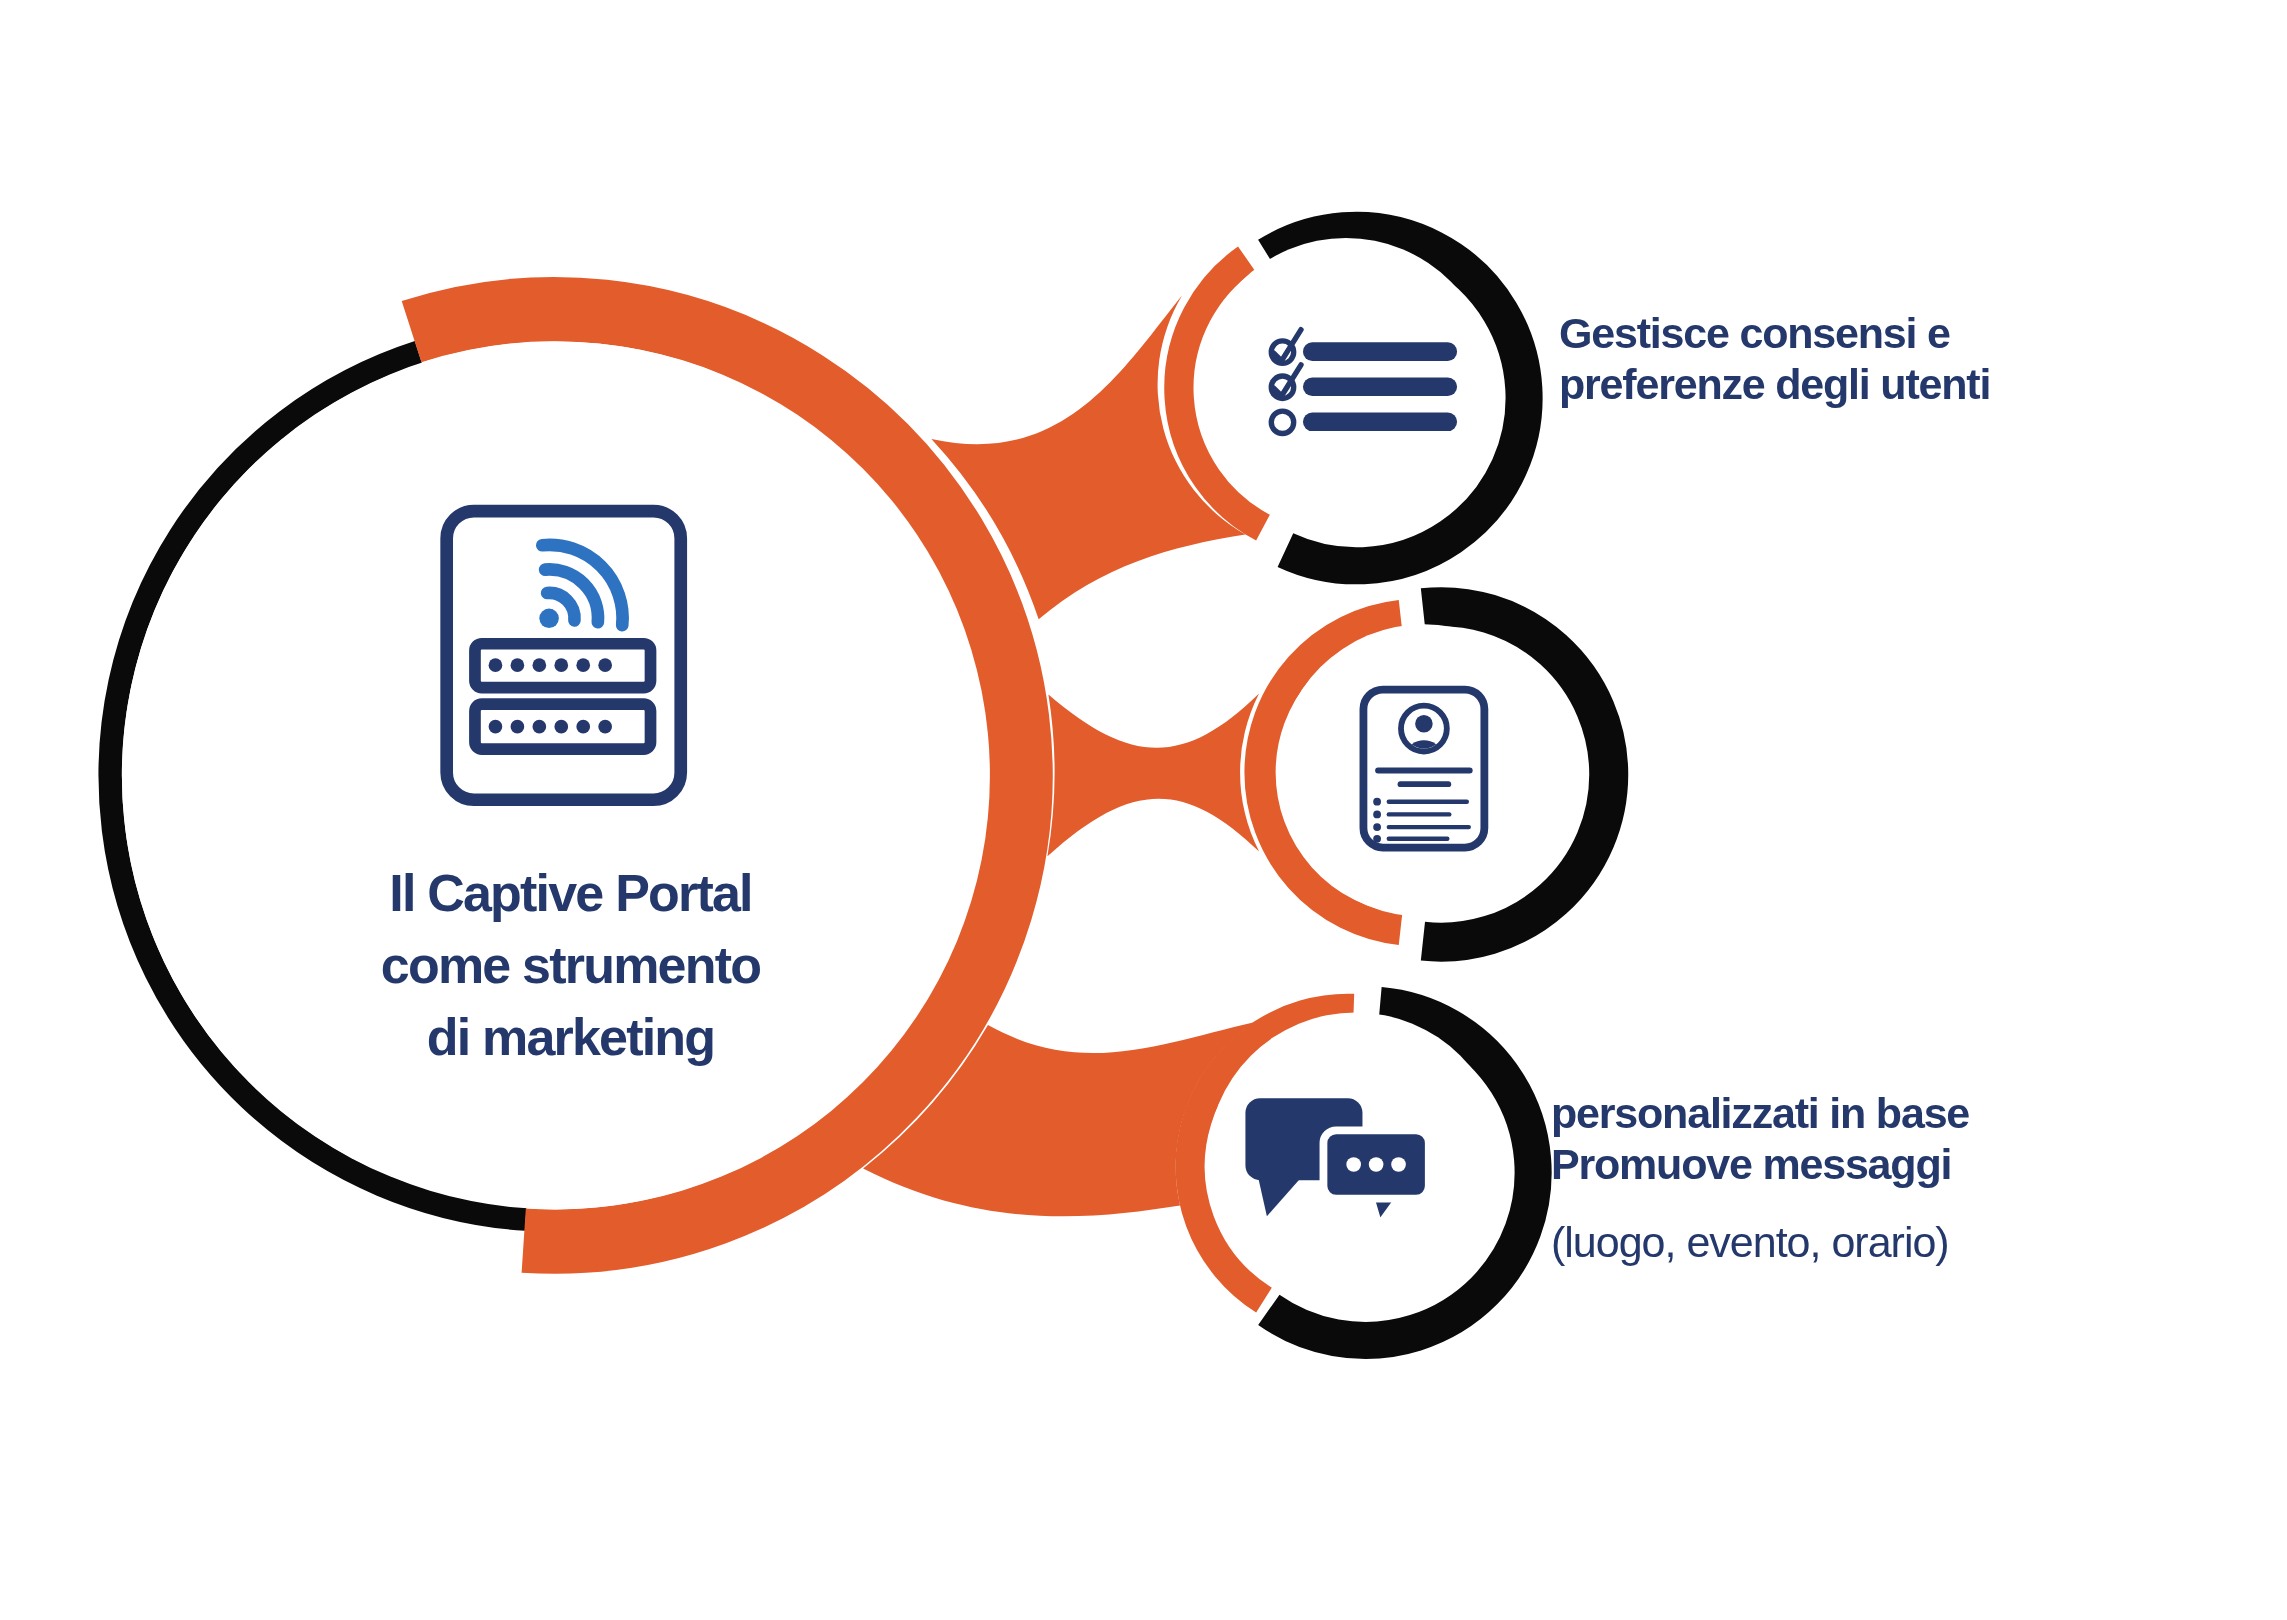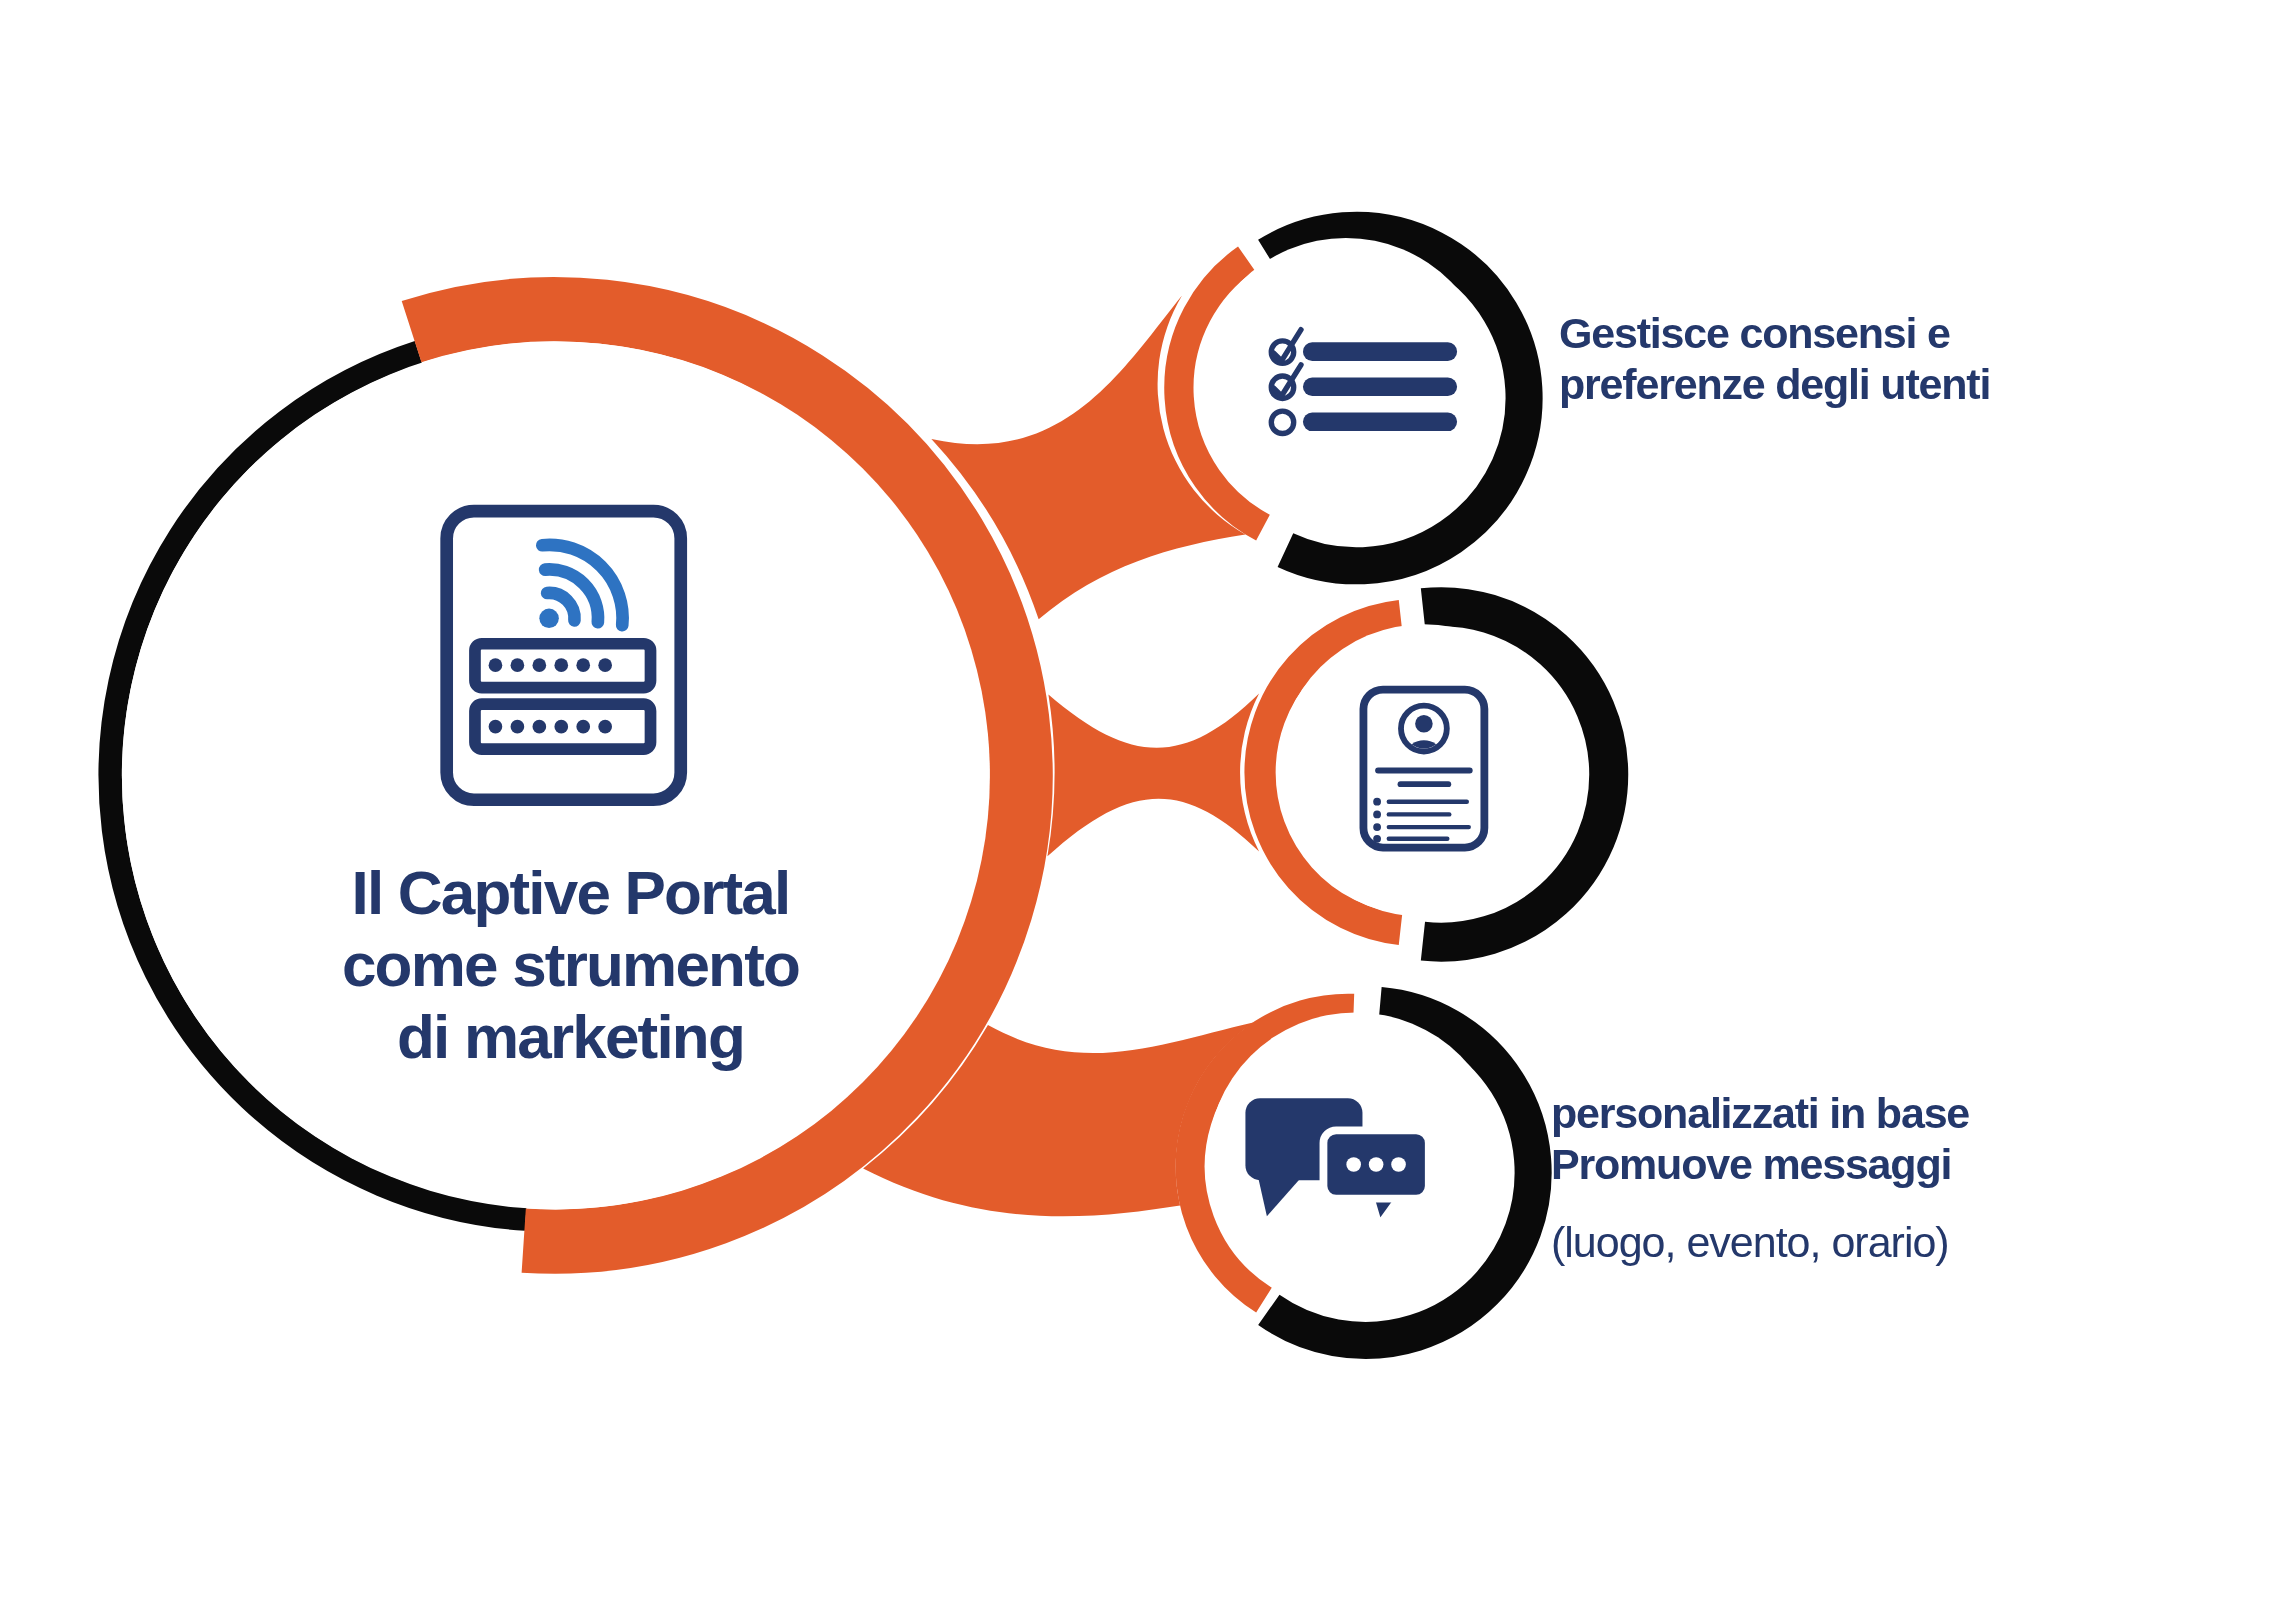--- a/index.html
+++ b/index.html
@@ -25,21 +25,21 @@
   .label{
     position:absolute;color:var(--navy,#24386B);
     font-weight:bold;font-size:43px;line-height:51px;
     letter-spacing:-1.2px;white-space:nowrap;
   }
   .label .line{display:block;}
   .label .sub{display:block;font-weight:normal;font-size:43px;letter-spacing:-1px;margin-top:27px;}
   .title{
     position:absolute;left:229px;top:857px;width:683px;
     text-align:center;color:var(--navy,#24386B);
-    font-weight:bold;font-size:62px;line-height:72px;letter-spacing:-1.8px;
+    font-weight:bold;font-size:52px;line-height:72px;letter-spacing:-1.8px;
   }
   .title .line{display:block;}
 </style>
 </head>
 <body>
 
 <div class="stage">
 
   <svg viewBox="0 0 2346 1662">
 

